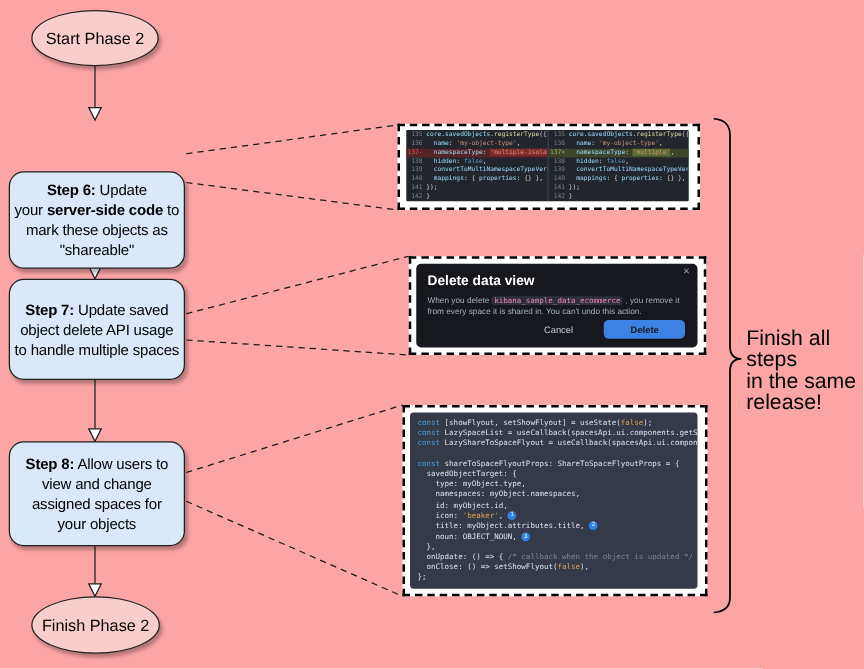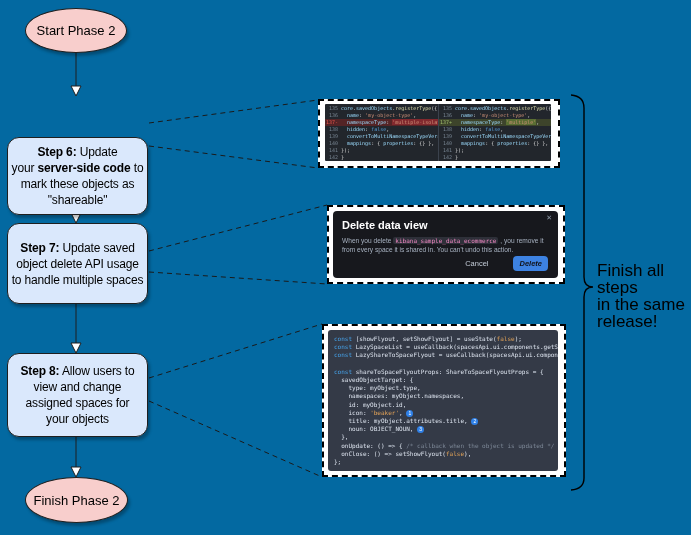--- a/index.html
+++ b/index.html
@@ -1,17 +1,17 @@
 <!DOCTYPE html>
 <html><head>
 <meta charset="utf-8">
 <style>
   html,body { margin:0; padding:0; background:#ffffff; }
   .canvas {
-    position:relative; width:691px; height:535px; background:#0369a1;
+    position:relative; width:691px; height:535px; background:#fca5a5;
     font-family:"Liberation Sans", sans-serif; overflow:hidden;
   }
   svg.overlay { position:absolute; left:0; top:0; width:691px; height:535px; pointer-events:none; }
 
   
   .node {
     position:absolute; display:flex; align-items:center; justify-content:center;
     text-align:center; border:1.5px solid #1f1f1f; color:#000;
     box-shadow:2px 3px 3px rgba(0,0,0,0.28); box-sizing:border-box;
   }
@@ -57,21 +57,21 @@
   .dialog-body .ln { white-space:normal; }
   .cd {
     font-family:"DejaVu Sans Mono", monospace; font-size:6px;
     background:#2e3039; color:#ee86c0; padding:0 2px; border-radius:2px;
   }
   .dialog-close { position:absolute; top:3px; right:6px; font-size:7px; color:#8d98a6; line-height:7px; }
   .dialog-actions { position:absolute; right:10px; bottom:7px; display:flex; align-items:center; gap:25px; }
   .btn-cancel { font-size:7.5px; color:#c2cad6; }
   .btn-delete {
     font-size:7.5px; font-weight:bold; color:#121319; background:#3d82e2;
-    padding:3px 6px; border-radius:4px;font-style:italic;
+    padding:3px 21px; border-radius:4px;
   }
 
   
   .code {
     position:absolute; left:4px; top:4px; width:230px; height:141px;
     background:#343a47; border-radius:3px; overflow:hidden; box-sizing:border-box;
     padding:5px 0 0 6px; font-family:"DejaVu Sans Mono", monospace;
     font-size:6px; line-height:8.2px; color:#dce3ee; white-space:pre;
   }
   .code .k { color:#45a1e8; }

